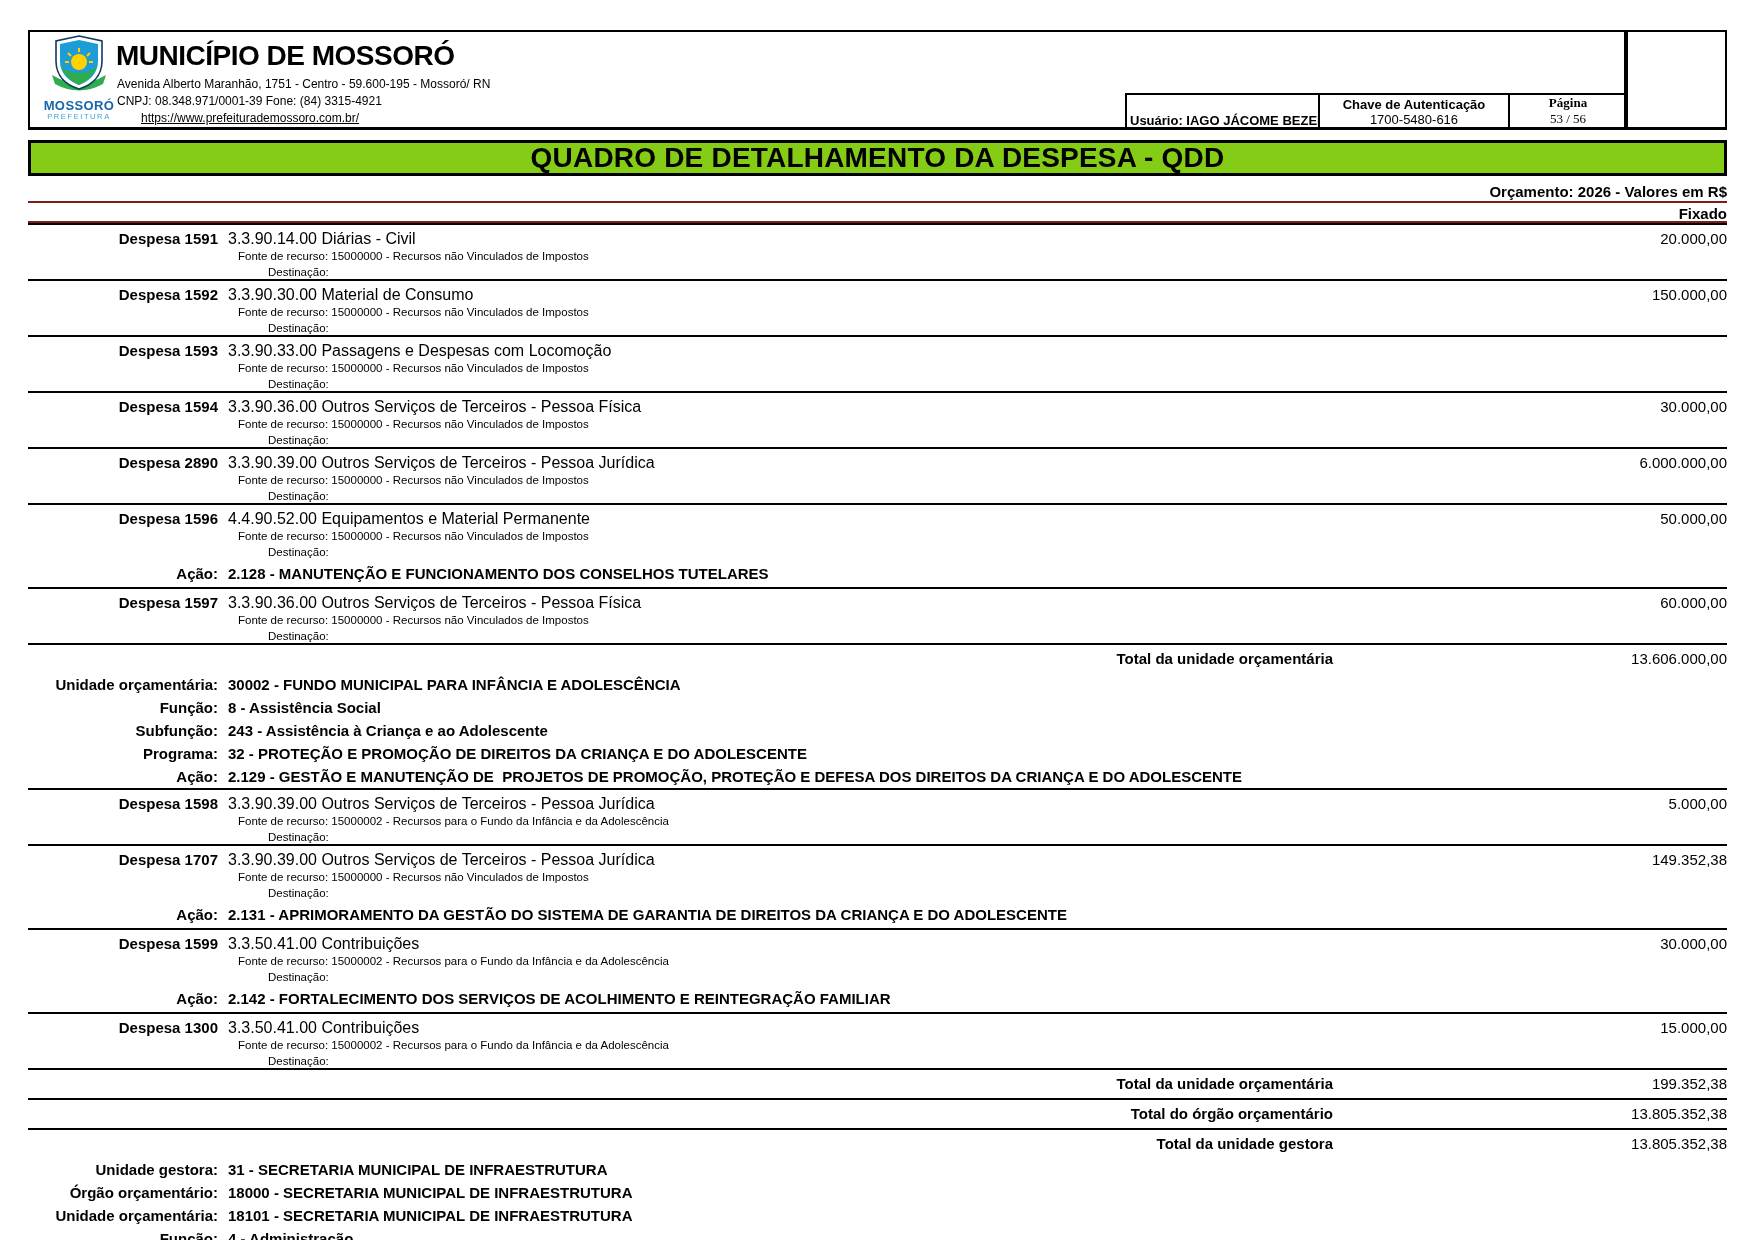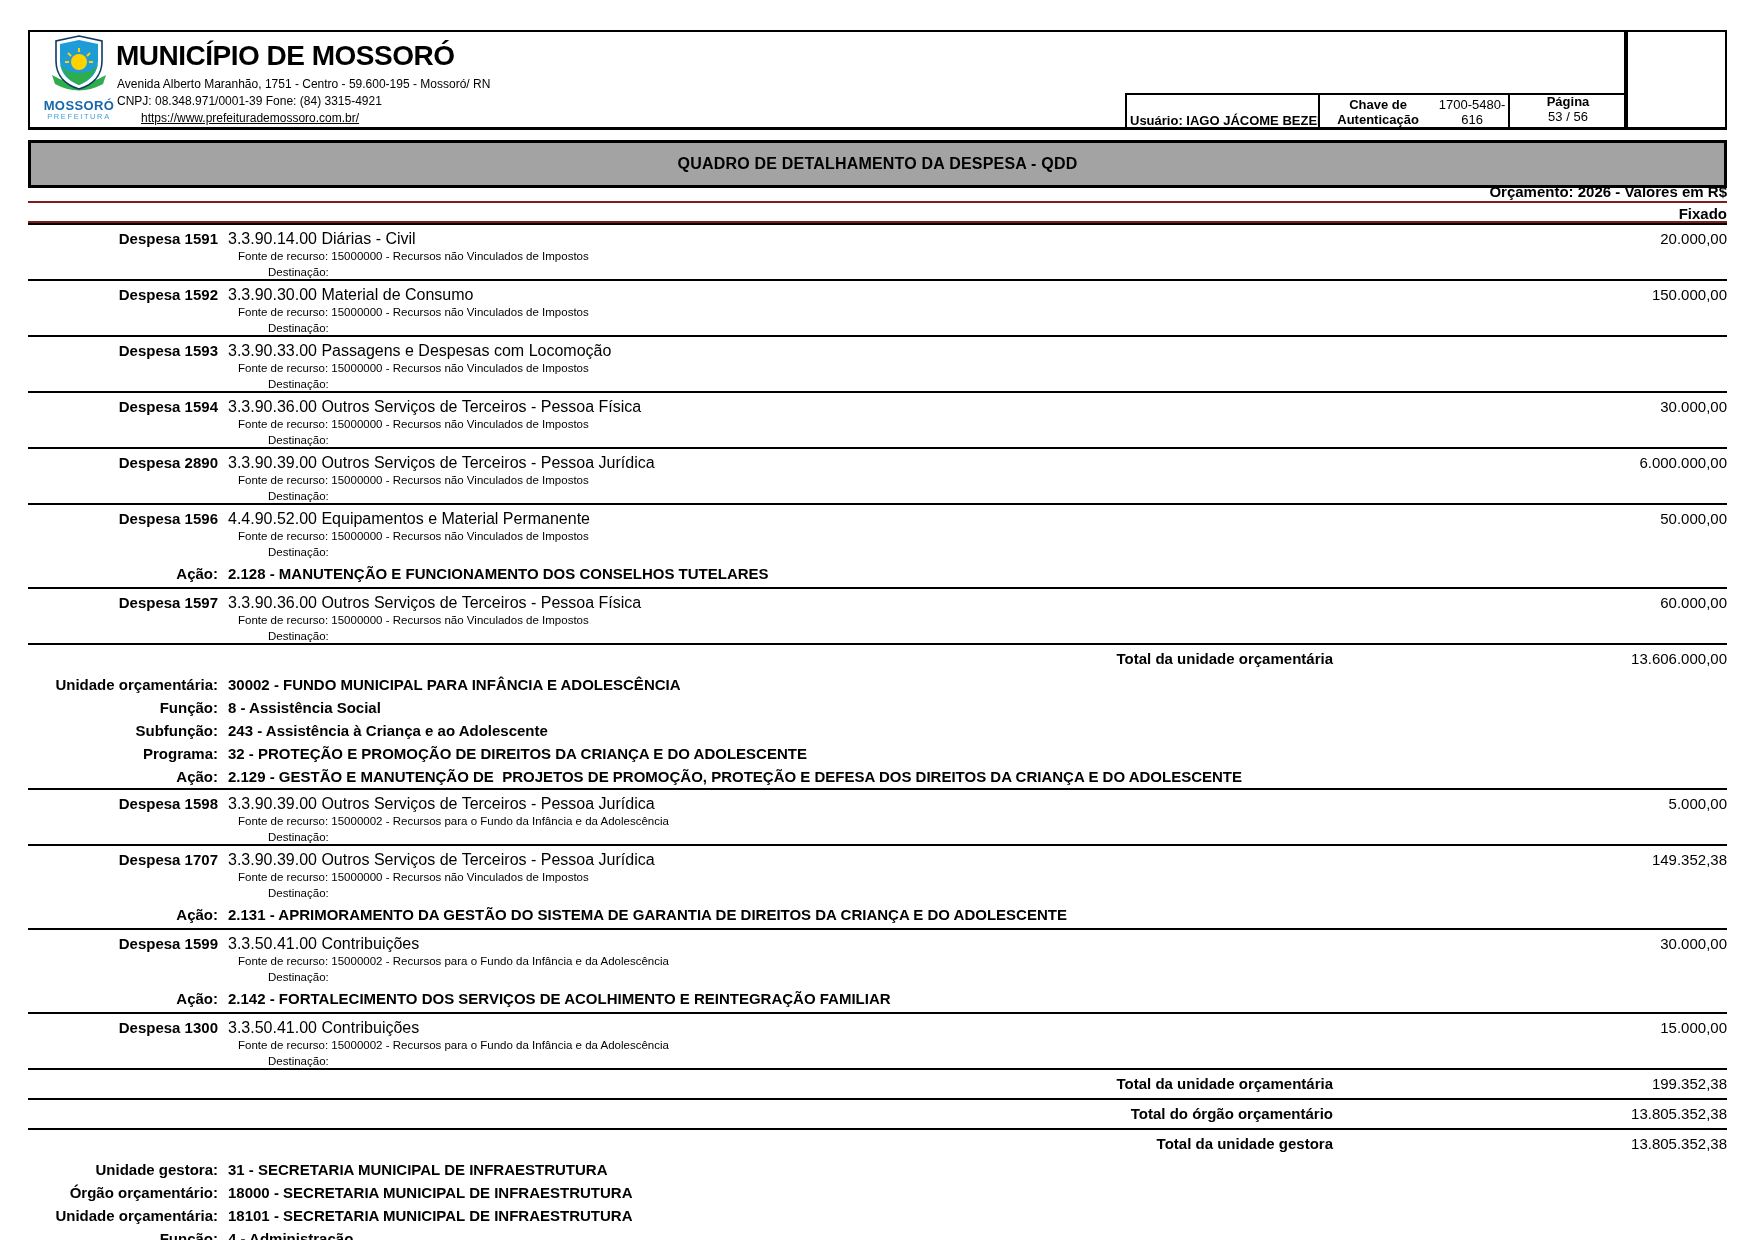--- a/index.html
+++ b/index.html
@@ -24,28 +24,28 @@
   .hline{position:absolute;left:87px;font-size:12px;white-space:nowrap;}
   .hline.a1{top:45px;}
   .hline.a2{top:62px;}
   .hline.a3{top:79px;text-decoration:underline;padding-left:24px;}
   .user-strip{
     position:absolute;left:1095px;top:61px;right:-2px;bottom:-3px;
     display:flex;border-top:2px solid #000;border-left:2px solid #000;box-sizing:border-box;font-size:13px;
   }
   .cell{box-sizing:border-box;}
   .cell-user{width:193px;border-right:2px solid #000;display:flex;align-items:flex-end;padding:2px 3px;font-weight:bold;white-space:nowrap;overflow:hidden;}
-  .cell-chave{width:190px;border-right:2px solid #000;display:flex;flex-direction:row;justify-content:space-between;text-align:center;padding:2px 0 3px;}
-  .cell-pagina{flex:1;display:flex;flex-direction:column;justify-content:center;text-align:center;padding:2px 0 9px;}
+  .cell-chave{width:190px;border-right:2px solid #000;display:flex;flex-direction:column;justify-content:space-between;text-align:center;padding:2px 0 3px;}
+  .cell-pagina{flex:1;display:flex;flex-direction:column;justify-content:flex-end;text-align:center;padding:2px 0 3px;font-family:Liberation Serif, serif;}
   .cell .lbl{font-weight:bold;}
   
   .title-bar{
-    position:absolute;left:28px;top:140px;width:1699px;height:48px;box-sizing:border-box;
+    position:absolute;left:28px;top:140px;width:1699px;height:36px;box-sizing:border-box;
     border:3px solid #000;display:flex;align-items:center;justify-content:center;
-    font-size:16px;font-weight:bold;background:#a3a3a3;letter-spacing:.2px;
+    font-size:28px;font-weight:bold;background:#84cc16;letter-spacing:.2px;
   }
   .meta-row{position:absolute;left:28px;width:1699px;text-align:right;font-weight:bold;font-size:15px;
     border-bottom:2px solid #7f1d1d;box-sizing:border-box;}
   .meta-row.m1{top:183px;height:20px;}
   .meta-row.m2{top:203px;height:20px;padding-top:2px;}
   
   .qdd-table{position:absolute;left:28px;top:223px;width:1699px;}
   .row{display:flex;box-sizing:border-box;}
   .c-label{flex:0 0 190px;width:190px;text-align:right;font-weight:bold;font-size:15px;line-height:19px;white-space:nowrap;}
   .c-main{flex:1;padding-left:10px;min-width:0;white-space:pre-wrap;}

